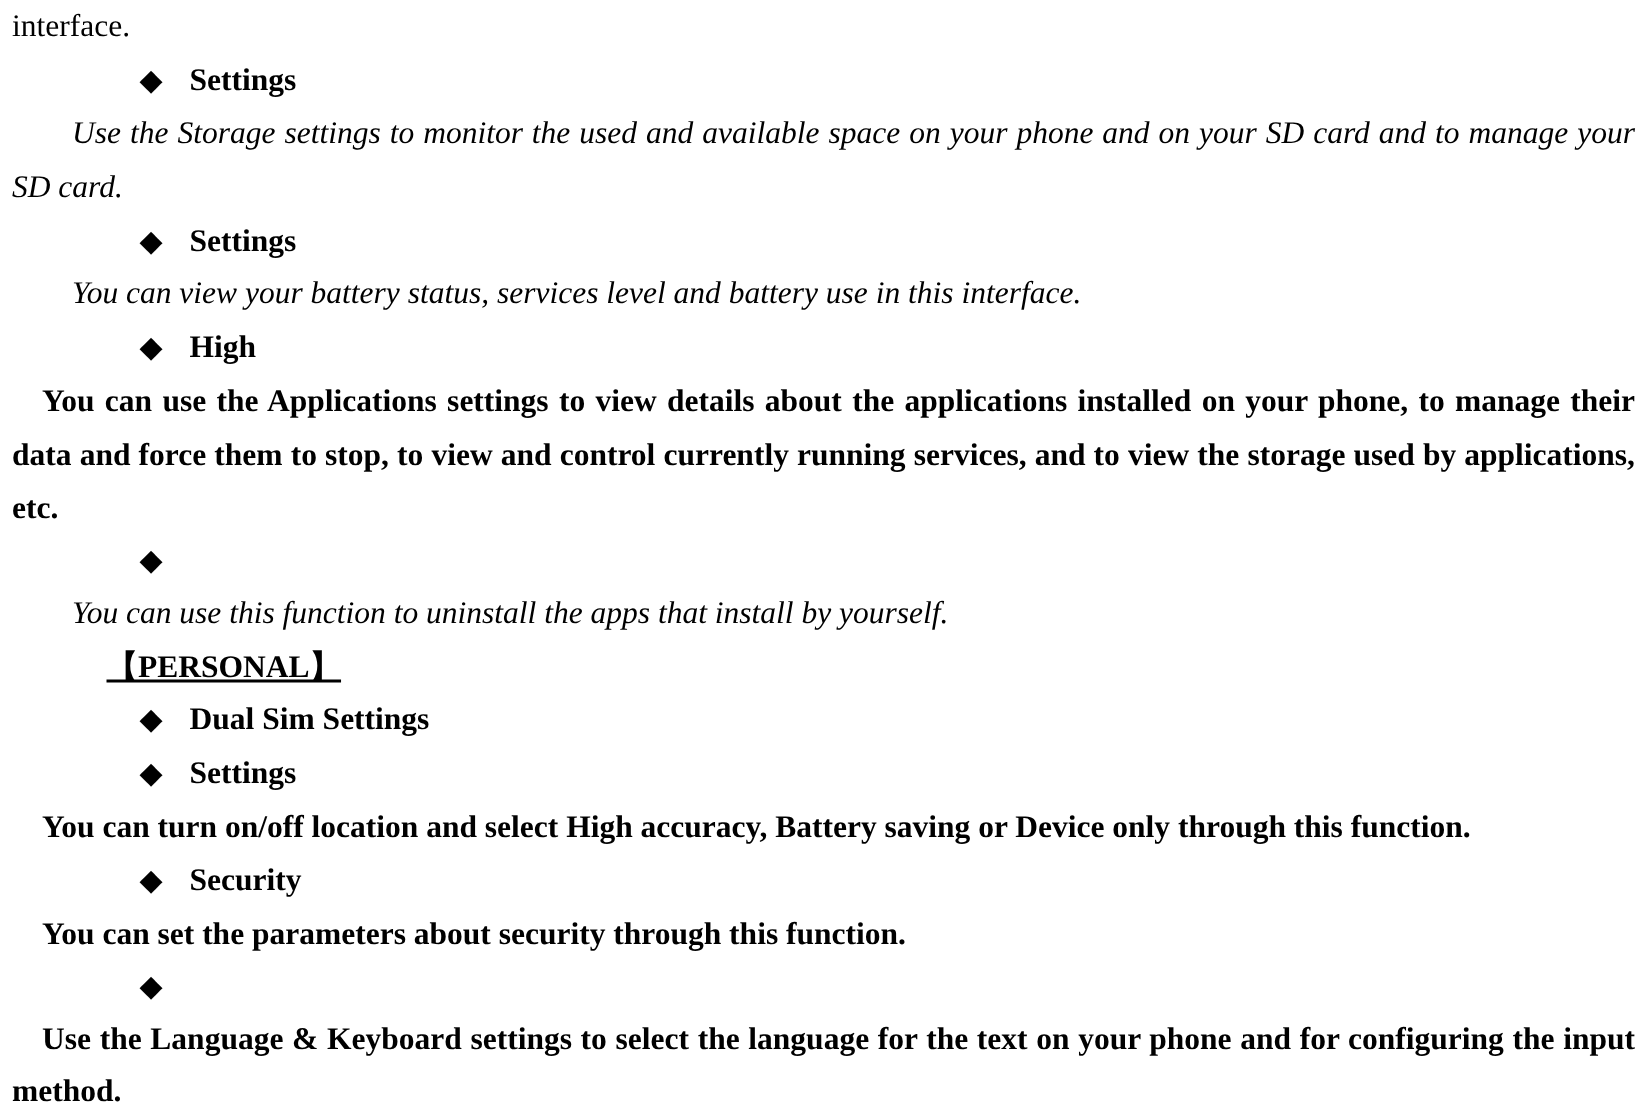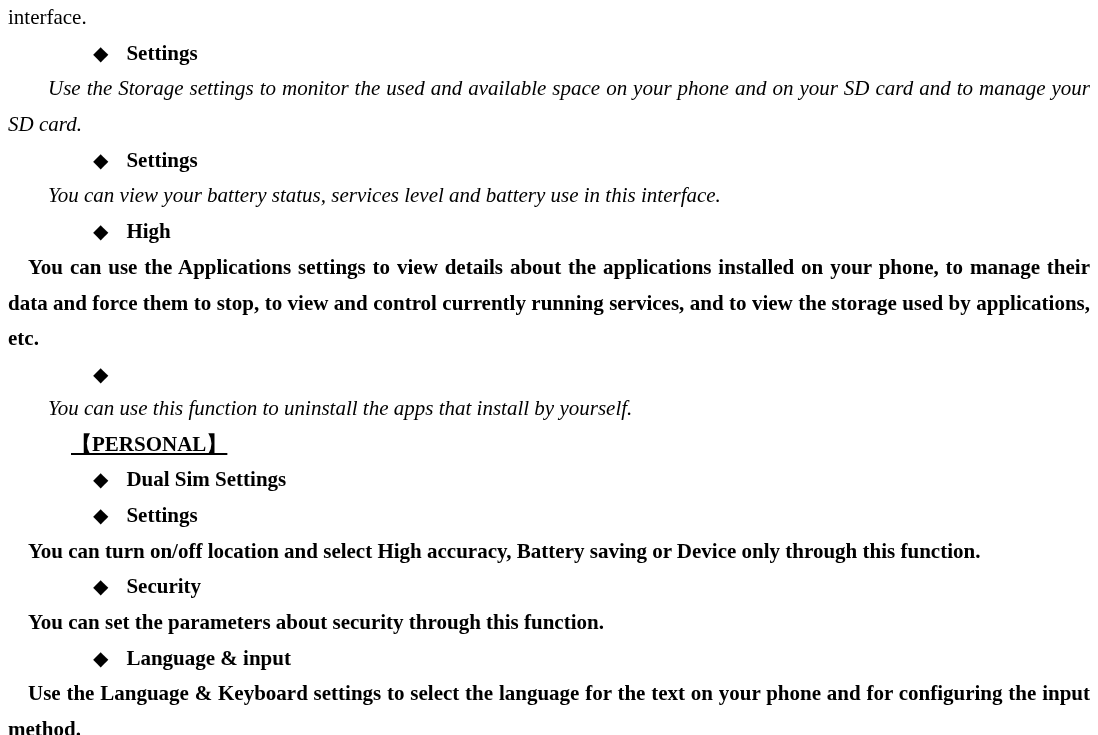--- a/index.html
+++ b/index.html
@@ -105,17 +105,16 @@
   <div class="para-indent-20">You can turn on/off location and select High accuracy, Battery saving or Device only through this function.</div>
 
   <div class="bullet-row">
     <span class="bullet">◆</span>
     <span class="bullet-label">Security</span>
   </div>
   <div class="para-indent-20">You can set the parameters about security through this function.</div>
 
   <div class="bullet-row">
     <span class="bullet">◆</span>
-    <span class="bullet-label">Language &amp; input</span>
   </div>
   <div class="para-indent-20">Use the Language &amp; Keyboard settings to select the language for the text on your phone and for configuring the input method.</div>
 
 </div>
 
 </body></html>

